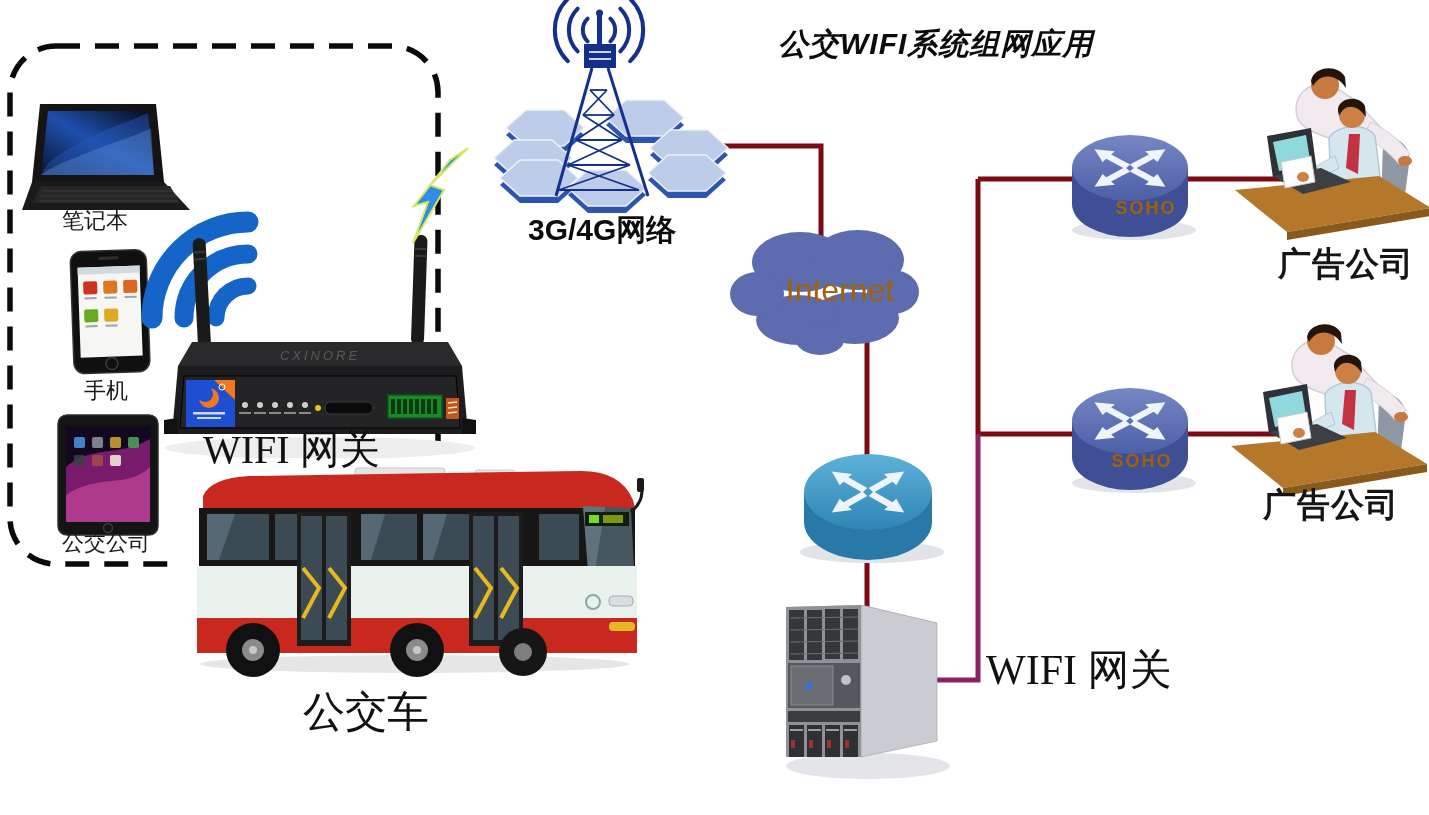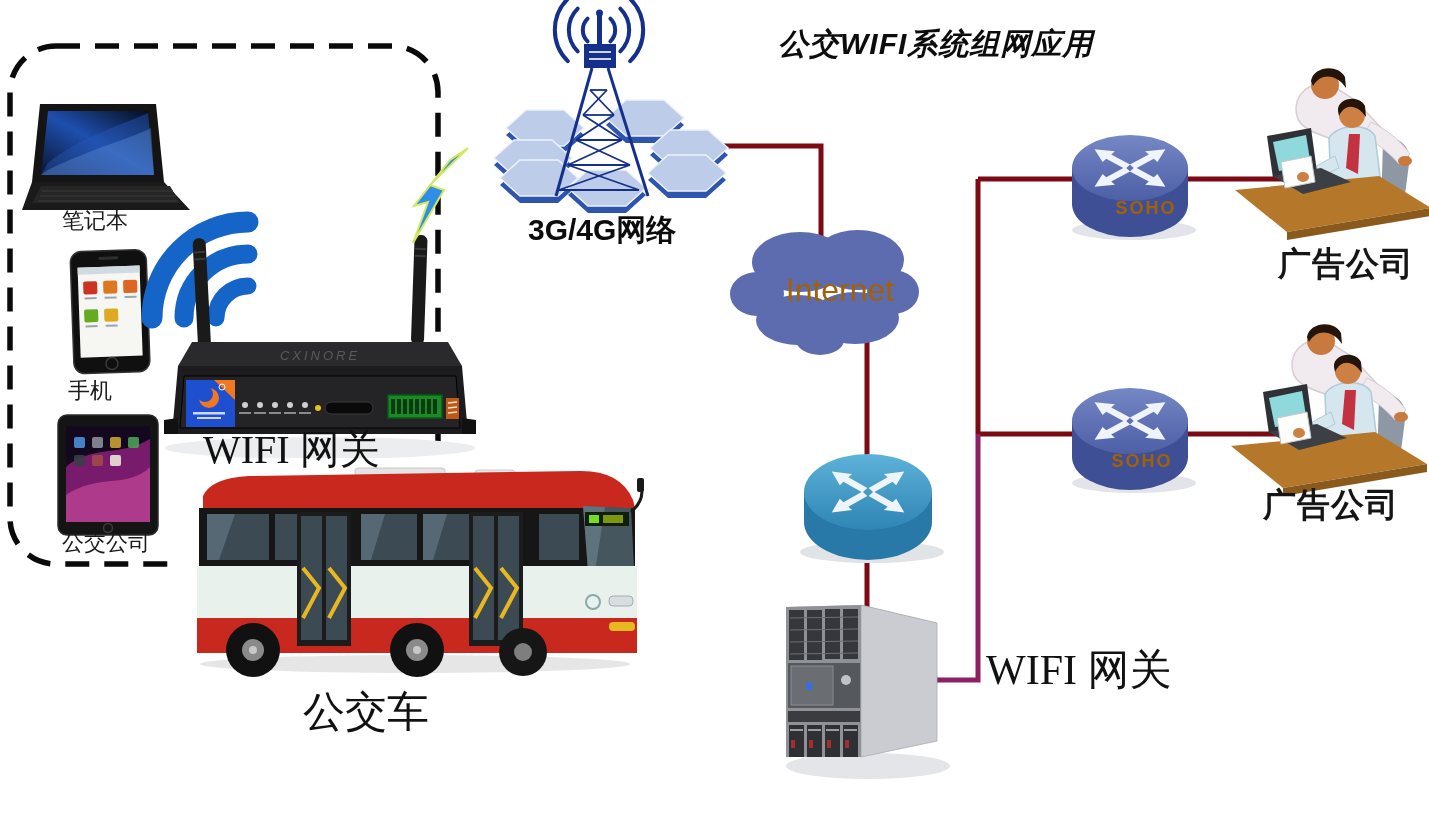--- a/index.html
+++ b/index.html
@@ -425,21 +425,21 @@
       </g>
 
       <circle cx="408" cy="134" r="7" fill="none" stroke="#8aa" stroke-width="2"></circle>
     </g>
   </g>
 </svg>
 
 <div class="lbl lbl-title" style="left:778px; top:24px;font-style:italic;">公交WIFI系统组网应用</div>
 <div class="lbl lbl-bold" style="left:528px; top:210px;">3G/4G网络</div>
 <div class="lbl lbl-dev" style="left:62px;  top:198px;margin-top:8px;">笔记本</div>
-<div class="lbl lbl-dev" style="left:68px;  top:376px;">手机</div>
+<div class="lbl lbl-dev" style="left:84px;  top:376px;">手机</div>
 <div class="lbl lbl-dev" style="left:62px;  top:528px;">公交公司</div>
 <div class="lbl lbl-serif-lg" style="left:203px; top:422px;">WIFI 网关</div>
 <div class="lbl lbl-serif-xl" style="left:303px; top:684px;">公交车</div>
 <div class="lbl lbl-white lbl-internet" style="left:733px; top:272px;">Internet</div>
 <div class="lbl lbl-white lbl-soho" style="left:1074px; top:198px;">SOHO</div>
 <div class="lbl lbl-white lbl-soho" style="left:1070px; top:451px;">SOHO</div>
 <div class="lbl lbl-serif-xl" style="left:986px; top:642px;">WIFI 网关</div>
 <div class="lbl lbl-company" style="left:1278px;top:242px;">广告公司</div>
 <div class="lbl lbl-company" style="left:1263px;top:483px;">广告公司</div>
 

